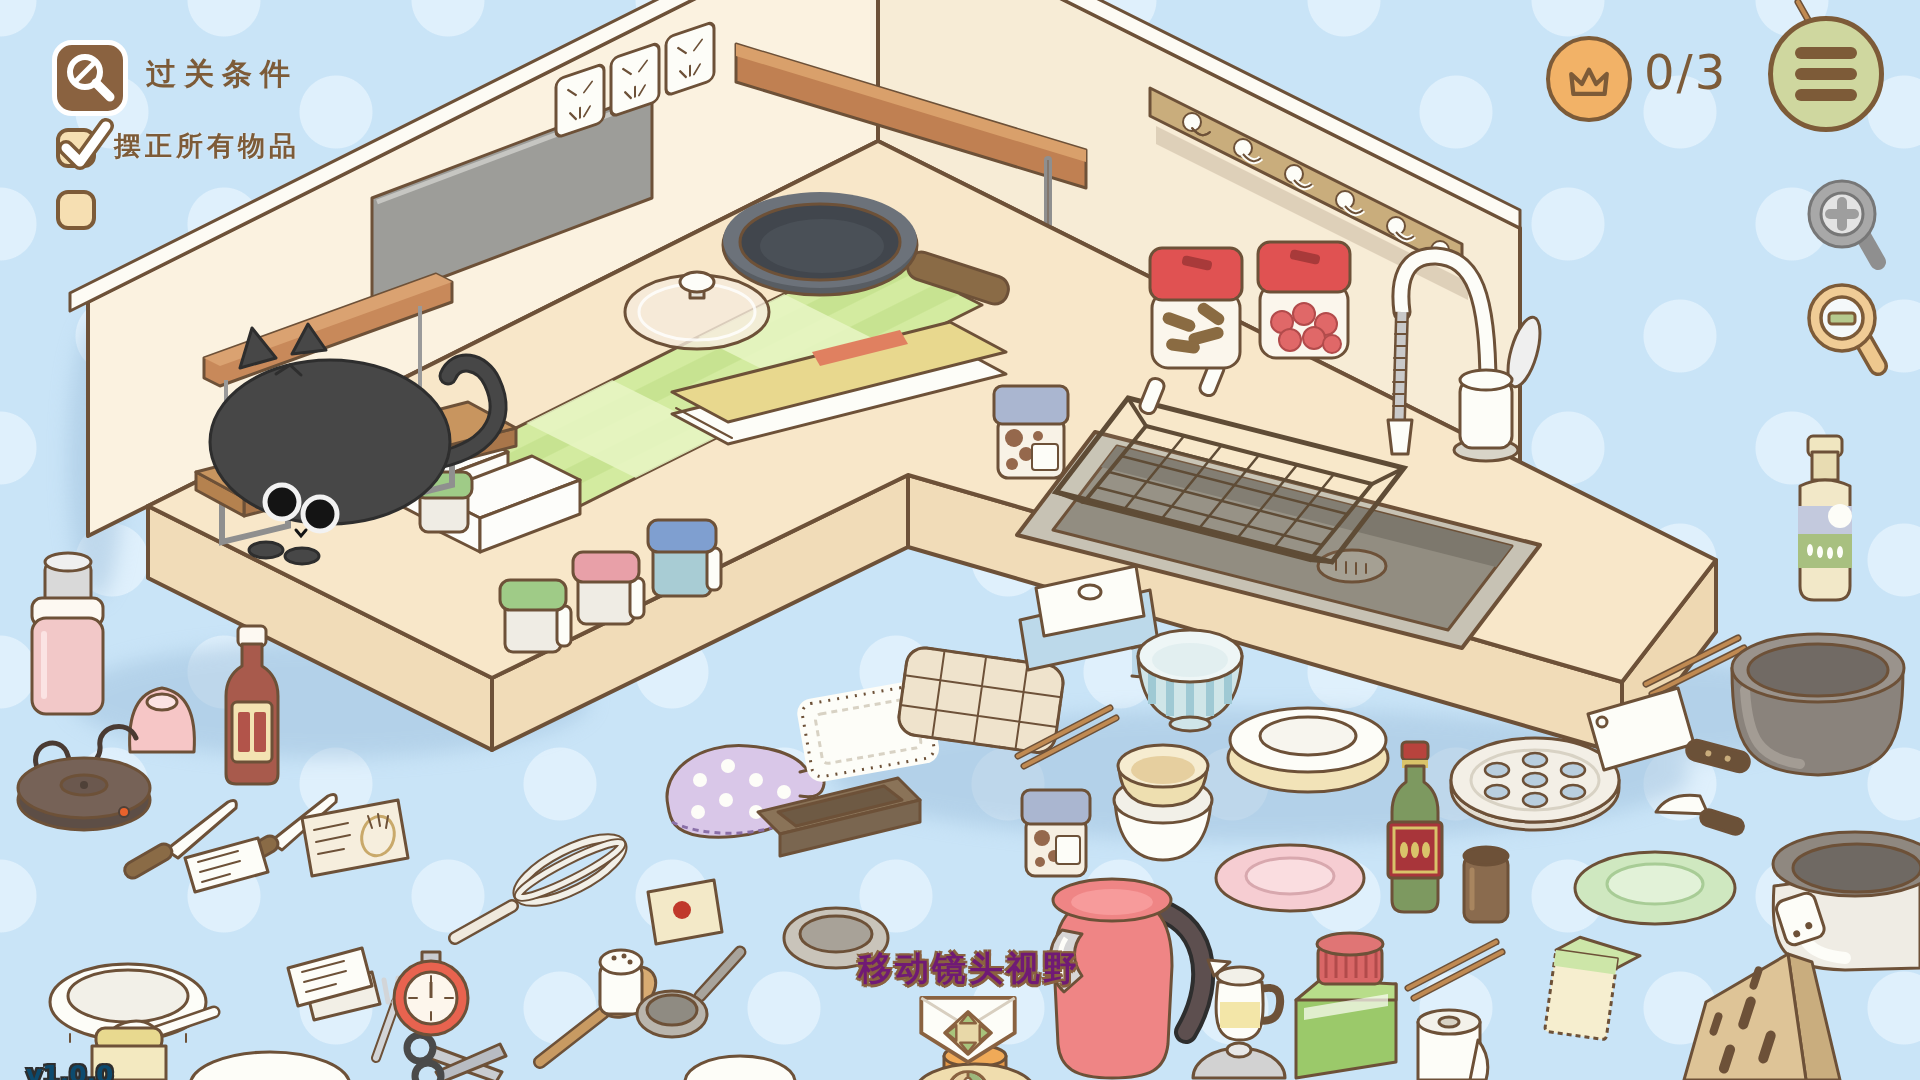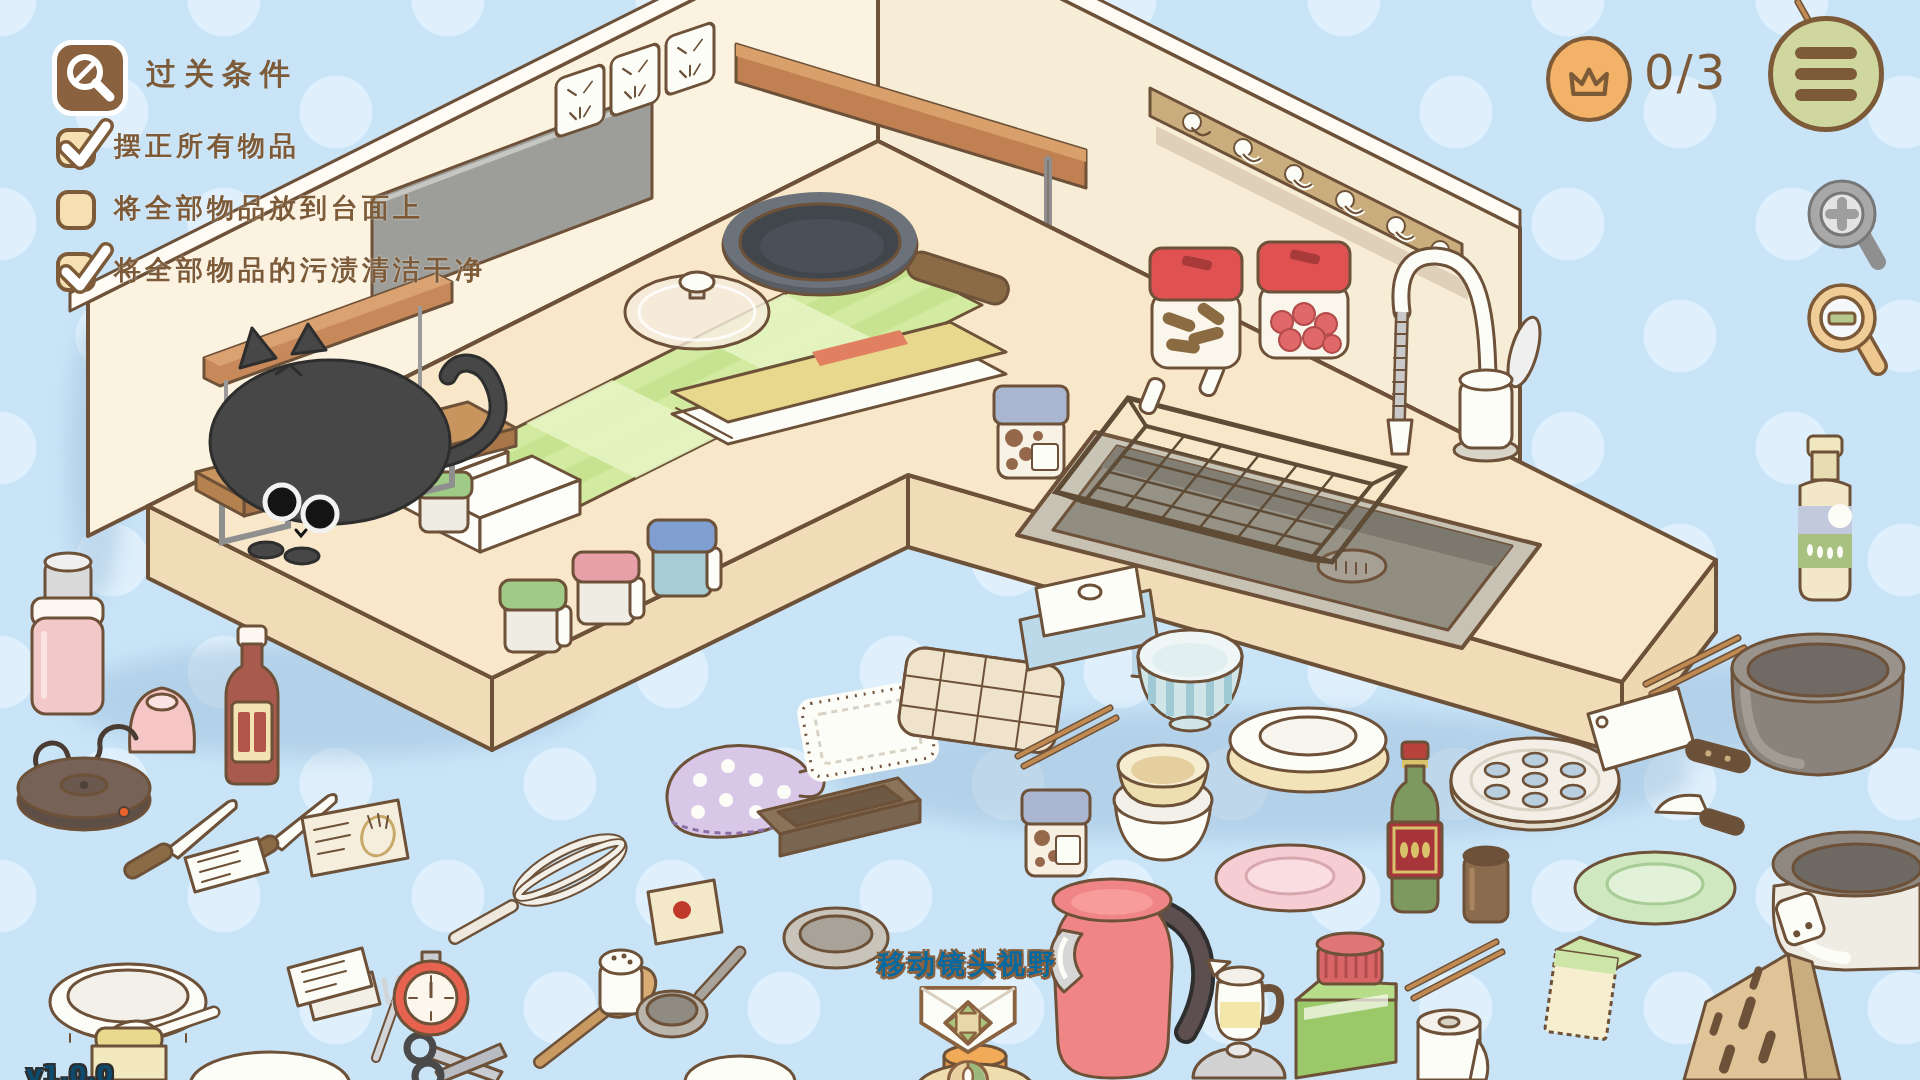--- a/index.html
+++ b/index.html
@@ -27,21 +27,21 @@
   .cond-check{position:absolute;left:-6px;top:-16px;width:62px;height:62px}
   .cond-label{margin-left:18px;font-size:27px;font-weight:700;color:#7d5b38;letter-spacing:4px;white-space:nowrap;text-shadow:0 0 2px rgba(255,255,255,.8)}
   .crown-badge{position:absolute;left:1546px;top:36px;width:86px;height:86px;background:#f2b267;border:4px solid #7d5b38;border-radius:50%;box-sizing:border-box;display:flex;align-items:center;justify-content:center}
   .crown-count{position:absolute;left:1644px;top:44px;font-size:48px;font-weight:400;color:#7d5b38;letter-spacing:2px}
   .menu-btn{position:absolute;left:1768px;top:16px;width:116px;height:116px;background:#cfd79f;border:5px solid #7d5b38;border-radius:50%;box-sizing:border-box;display:flex;flex-direction:column;align-items:center;justify-content:center;gap:9px}
   .menu-bar{width:62px;height:12px;background:#7d5b38;border-radius:6px}
   .zoom-btn{position:absolute;width:84px;height:104px}
   .zin{left:1806px;top:178px}
   .zout{left:1806px;top:282px}
   .hint-wrap{position:absolute;left:858px;top:946px;width:220px;text-align:center}
-  .hint-text{font-size:27px;font-weight:700;color:#0369a1;letter-spacing:3px;white-space:nowrap;
+  .hint-text{font-size:34px;font-weight:700;color:#701a75;letter-spacing:3px;white-space:nowrap;
     text-shadow:-2px -2px 0 #8a6240,2px -2px 0 #8a6240,-2px 2px 0 #8a6240,2px 2px 0 #8a6240,0 3px 0 #8a6240}
   .version{position:absolute;left:26px;top:1060px;font-size:25px;font-weight:700;color:#0c4a6e;
     text-shadow:-2px -2px 0 #2e2e2e,2px -2px 0 #2e2e2e,-2px 2px 0 #2e2e2e,2px 2px 0 #2e2e2e,0 3px 0 #2e2e2e}
 </style>
 </head>
 <body>
 
 <div id="stage">
 
 <svg id="scene" width="1920" height="1080" viewBox="0 0 1920 1080">
@@ -677,30 +677,20 @@
     <div class="cond-box checked">
       <svg class="cond-check" viewBox="0 0 62 62">
         <path d="M12,32 L26,46 L52,10" fill="none" stroke="#7d5b38" stroke-width="16" stroke-linecap="round" stroke-linejoin="round"></path>
         <path d="M12,32 L26,46 L52,10" fill="none" stroke="#fff" stroke-width="9" stroke-linecap="round" stroke-linejoin="round"></path>
       </svg>
     </div>
     <div class="cond-label">摆正所有物品</div>
   </div>
   <div class="cond-row" style="top:190px">
     <div class="cond-box"></div>
-    <div class="cond-label">将全部物品放到台面上</div>
-  </div>
-  <div class="cond-row" style="top:252px">
-    <div class="cond-box checked">
-      <svg class="cond-check" viewBox="0 0 62 62">
-        <path d="M12,32 L26,46 L52,10" fill="none" stroke="#7d5b38" stroke-width="16" stroke-linecap="round" stroke-linejoin="round"></path>
-        <path d="M12,32 L26,46 L52,10" fill="none" stroke="#fff" stroke-width="9" stroke-linecap="round" stroke-linejoin="round"></path>
-      </svg>
-    </div>
-    <div class="cond-label">将全部物品的污渍清洁干净</div>
   </div>
 
   <div class="crown-badge">
     <svg width="54" height="46" viewBox="0 0 76 62">
       <path d="M16,52 L13,24 L28,38 L38,18 L48,38 L63,24 L60,52 Z" fill="none" stroke="#7d5b38" stroke-width="6" stroke-linejoin="round" stroke-linecap="round"></path>
     </svg>
   </div>
   <div class="crown-count">0/3</div>
 
   <div class="menu-btn">

